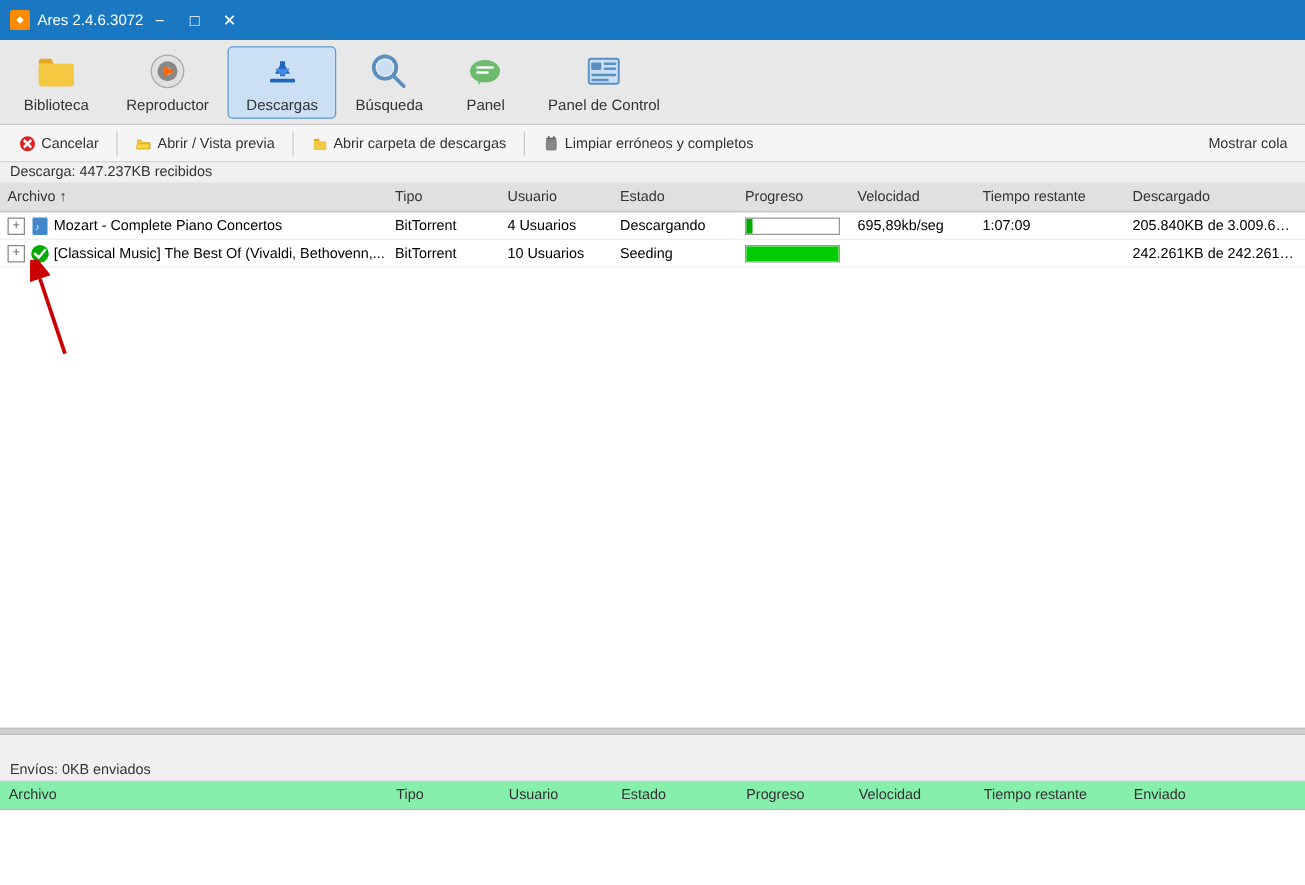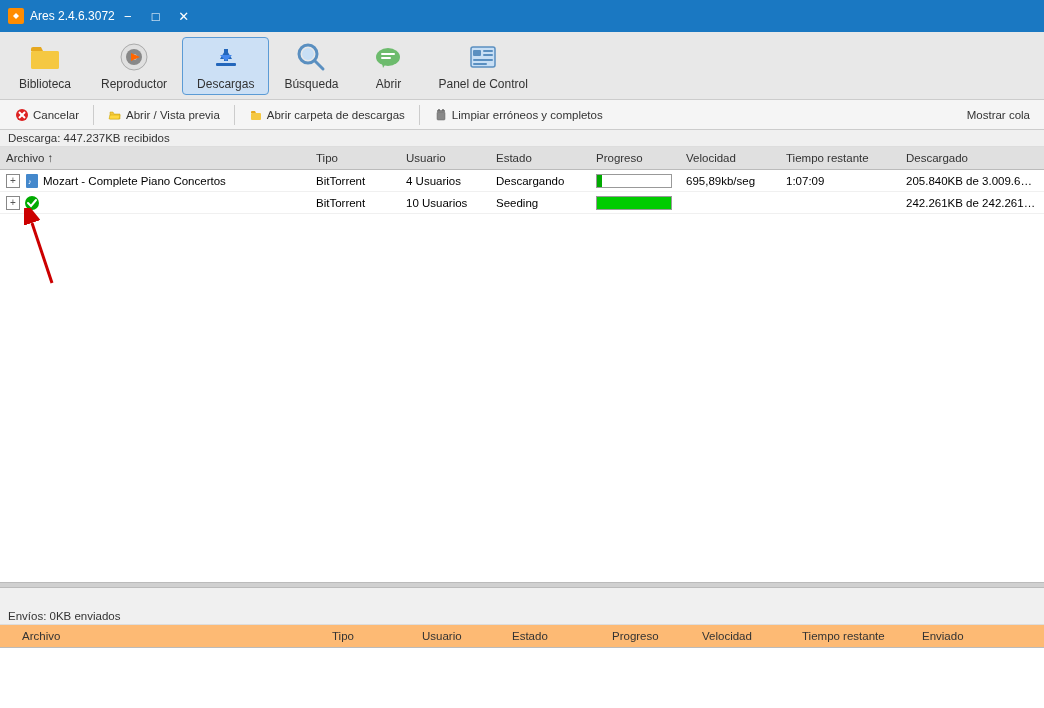--- a/index.html
+++ b/index.html
@@ -242,25 +242,25 @@
     }
     .upload-status {
       background: #f0f0f0;
       border-bottom: 1px solid #ddd;
       padding: 2px 8px;
       font-size: 11.5px;
       color: #333;
       margin-top: 20px;
     }
     .upload-table-header {
-      background: #fdba74;
+      background: #86efac;
       border-bottom: 1px solid #bbb;
       display: flex;
       align-items: center;
-      padding: 3px 16px;
+      padding: 3px 1px;
       font-size: 11.5px;
       color: #333;
     }
 
     
     .red-arrow {
       position: absolute;
       left: 24px;
       top: 38px;
       width: 40px;
@@ -339,21 +339,21 @@
 
   <div class="nav-item">
     <div class="nav-icon">
       <svg width="32" height="32" viewBox="0 0 32 32">
         <ellipse cx="16" cy="16" rx="12" ry="9" fill="#6dbb6d"></ellipse>
         <polygon points="10,22 14,22 11,27" fill="#6dbb6d"></polygon>
         <rect x="9" y="12" width="14" height="2" rx="1" fill="white"></rect>
         <rect x="9" y="16" width="10" height="2" rx="1" fill="white"></rect>
       </svg>
     </div>
-    <span class="nav-label">Abrir</span>
+    <span class="nav-label">Panel</span>
   </div>
 
   <div class="nav-item">
     <div class="nav-icon">
       <svg width="32" height="32" viewBox="0 0 32 32">
         <rect x="4" y="6" width="24" height="20" rx="2" fill="#c8dff5" stroke="#5a8fc0" stroke-width="1.5"></rect>
         <rect x="6" y="9" width="8" height="6" rx="1" fill="#5a8fc0"></rect>
         <rect x="16" y="9" width="10" height="2" rx="1" fill="#5a8fc0"></rect>
         <rect x="16" y="13" width="10" height="2" rx="1" fill="#5a8fc0"></rect>
         <rect x="6" y="18" width="20" height="2" rx="1" fill="#5a8fc0"></rect>
@@ -469,20 +469,21 @@
     </div>
   </div>
 
   <div class="table-row">
     <div class="td-cell col-archivo" style="display:flex;align-items:center;">
       <div class="expand-icon">+</div>
       <svg width="16" height="16" viewBox="0 0 16 16" style="margin-right:3px;flex-shrink:0;">
         <circle cx="8" cy="8" r="7" fill="#00aa00"></circle>
         <polyline points="4,8 7,11 12,5" stroke="white" stroke-width="2" fill="none" stroke-linecap="round"></polyline>
       </svg>
+      <span>[Classical Music] The Best Of (Vivaldi, Bethovenn,...</span>
     </div>
     <div class="td-cell col-tipo">
       <span>BitTorrent</span>
     </div>
     <div class="td-cell col-usuario">
       <span>10 Usuarios</span>
     </div>
     <div class="td-cell col-estado">
       <span>Seeding</span>
     </div>

